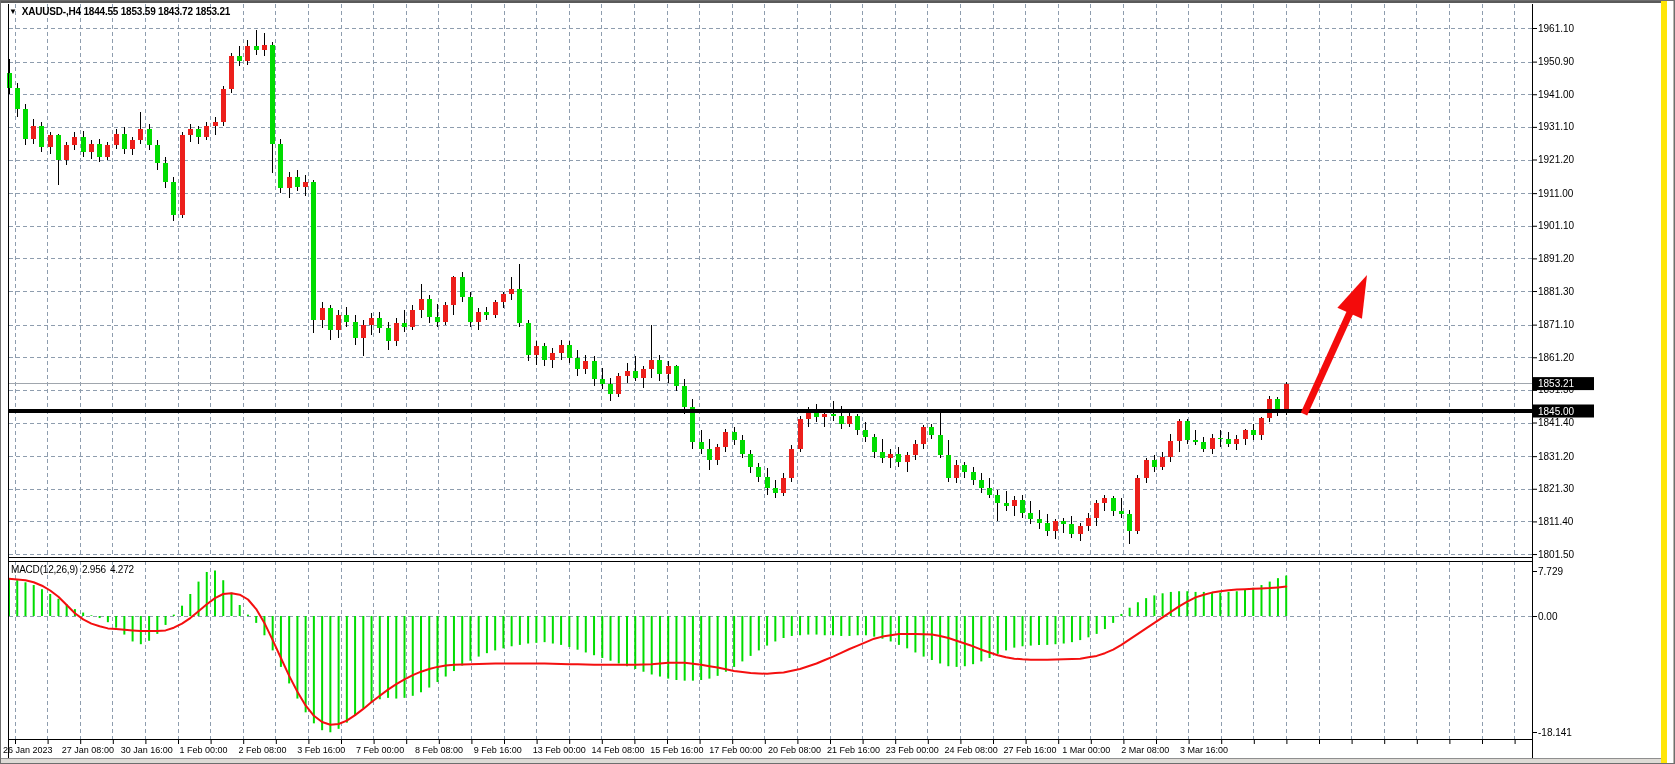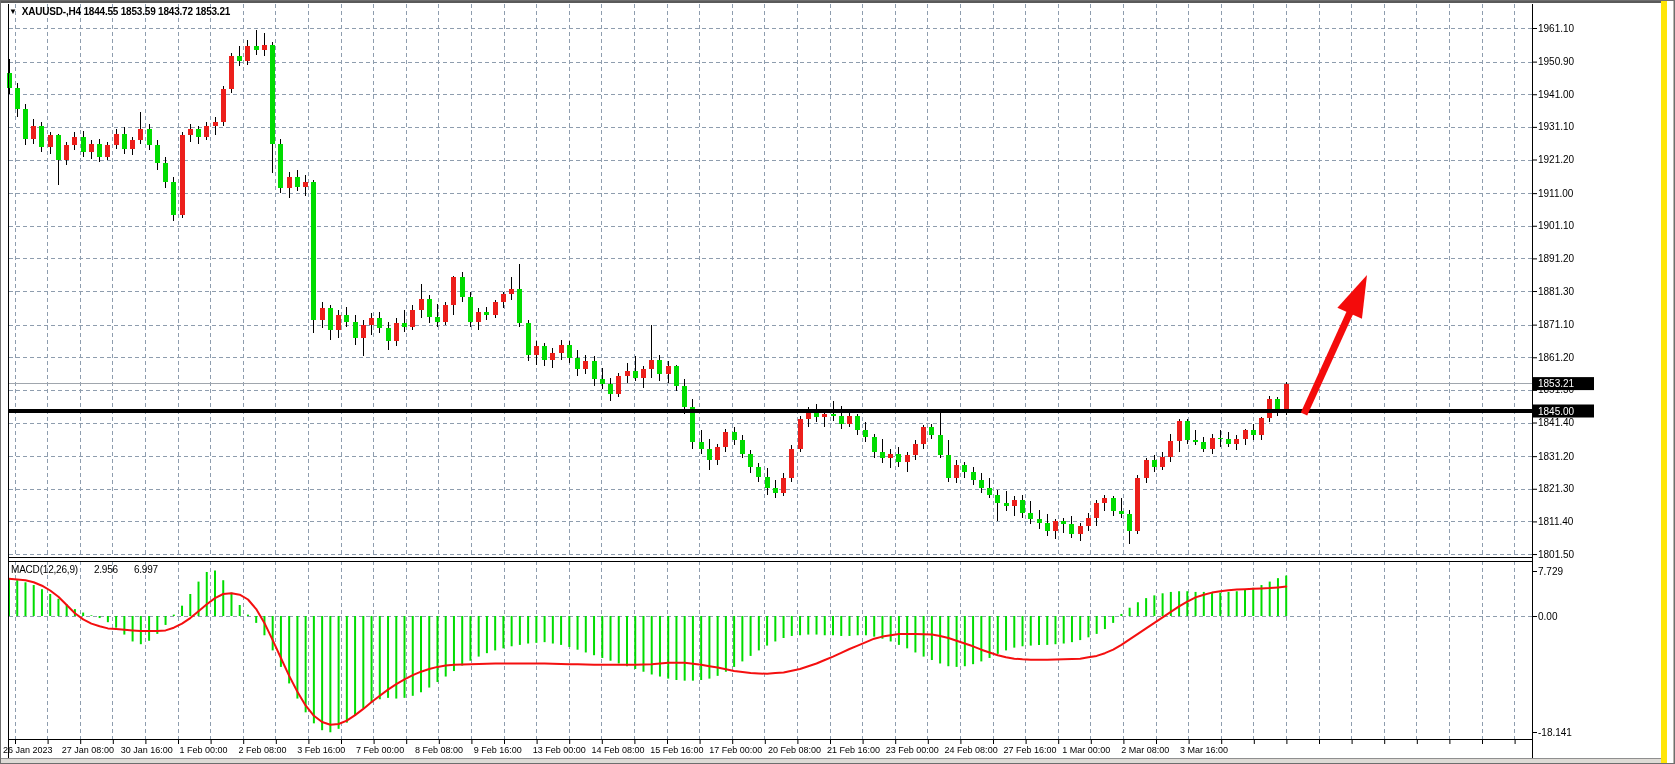--- a/index.html
+++ b/index.html
@@ -12,37 +12,37 @@
   .window::before{content:"";position:absolute;left:0;top:0;width:100%;height:2px;background:#5a5a5a;}
   .chart-title{
     position:absolute;left:8px;top:5px;z-index:30;
     font-size:10px;font-weight:bold;color:#000;white-space:nowrap;letter-spacing:-0.2px;
   }
   .chart-title .tri{display:inline-block;font-size:8px;margin-right:5px;transform:translateY(-1px);}
   .macd-label{
     position:absolute;left:10px;top:563px;z-index:30;
     font-size:10px;color:#000;white-space:nowrap;letter-spacing:-0.2px;
   }
-  .macd-label span{margin-right:16px;}
+  .macd-label span{margin-right:4px;}
   svg{position:absolute;left:0;top:0;}
   .yellow-stripe{position:absolute;left:1660px;top:0;width:6px;height:764px;background:#ffe608;z-index:40;}
   .right-edge{position:absolute;left:1666px;top:0;width:9px;height:764px;background:#ffffff;border-right:3px solid #b9b6b0;box-sizing:border-box;z-index:39;}
   .bottom-band{position:absolute;left:0;top:757px;width:1675px;height:7px;background:#dedbd6;border-top:1px solid #8f8f8f;z-index:20;}
 </style>
 </head>
 <body>
 
 <div class="window">
 
   <div class="chart-title">
     <span class="tri">▼</span><span>XAUUSD-,H4</span><span>&nbsp;</span><span>1844.55 1853.59 1843.72 1853.21</span>
   </div>
 
   <div class="macd-label">
-    <span>MACD(12,26,9)</span><span>2.956</span><span>6.997</span>
+    <span>MACD(12,26,9)</span><span>2.956</span><span>4.272</span>
   </div>
 
   <svg id="chart-svg" width="1675" height="764">
       <g shape-rendering="crispEdges">
         <line x1="14" y1="3" x2="14" y2="556" stroke="#8e9dae" stroke-width="1" stroke-dasharray="4 3"></line>
         <line x1="14" y1="560" x2="14" y2="738" stroke="#8e9dae" stroke-width="1" stroke-dasharray="4 3"></line>
         <line x1="46.6" y1="3" x2="46.6" y2="556" stroke="#8e9dae" stroke-width="1" stroke-dasharray="4 3"></line>
         <line x1="46.6" y1="560" x2="46.6" y2="738" stroke="#8e9dae" stroke-width="1" stroke-dasharray="4 3"></line>
         <line x1="79.2" y1="3" x2="79.2" y2="556" stroke="#8e9dae" stroke-width="1" stroke-dasharray="4 3"></line>
         <line x1="79.2" y1="560" x2="79.2" y2="738" stroke="#8e9dae" stroke-width="1" stroke-dasharray="4 3"></line>

